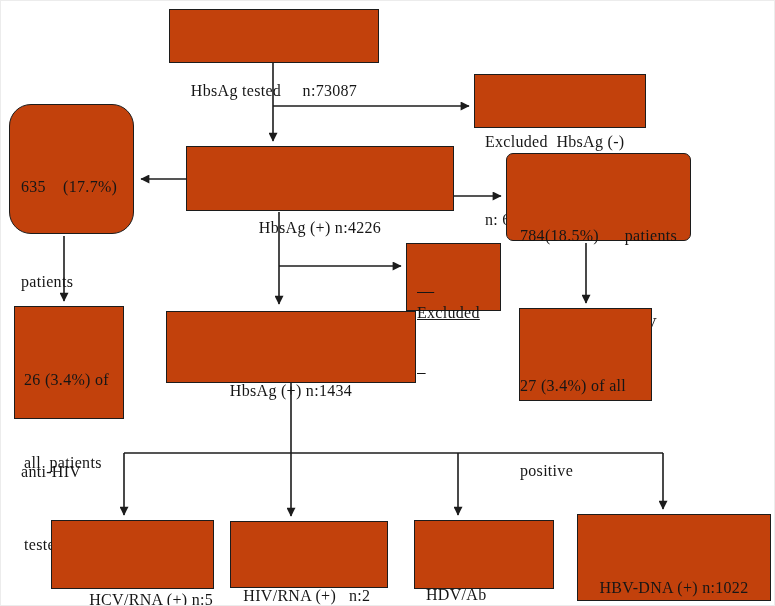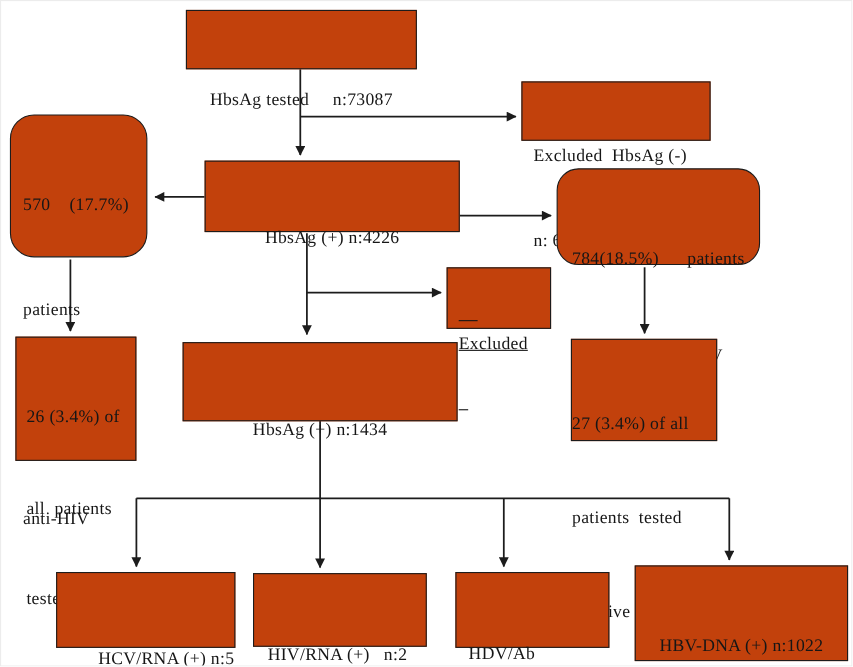--- a/index.html
+++ b/index.html
@@ -31,23 +31,23 @@
     white-space: pre-wrap;
   }
   .node .ln { white-space: pre-wrap; }
   .rounded { border-radius: 22px; }
   .t-center { text-align: center; }
 
   
   #n-top        { left: 168px; top: 8px;   width: 210px; height: 54px;  padding-top: 11px; }
   #n-excl1      { left: 473px; top: 73px;  width: 172px; height: 54px;  padding: 2px 10px; line-height: 1.62; }
   #n-hiv-round  { left: 8px;   top: 103px; width: 125px; height: 130px; padding: 3px 11px; line-height: 1.98; }
-  #n-4226       { left: 185px; top: 145px; width: 232px; height: 65px;  }
-  #n-hcv-round  { left: 505px; top: 152px; width: 185px; height: 88px;  padding: 9px 13px; line-height: 1.82; border-radius: 20px; }
-  #n-exclna     { left: 405px; top: 242px; width: 95px;  height: 56px;  padding: 2px 10px; line-height: 1.68; text-decoration: underline; }
+  #n-4226       { left: 185px; top: 145px; width: 268px; height: 65px;  padding-top: 11px; }
+  #n-hcv-round  { left: 505px; top: 152px; width: 185px; height: 88px;  padding: 9px 13px; line-height: 1.82; border-radius: 7px; }
+  #n-exclna     { left: 405px; top: 242px; width: 95px;  height: 68px;  padding: 2px 10px; line-height: 1.68; text-decoration: underline; }
   #n-1434       { left: 165px; top: 310px; width: 250px; height: 72px;  padding-top: 9px; }
   #n-res26      { left: 13px;  top: 305px; width: 110px; height: 113px; padding: 4px 9px;  line-height: 1.72; }
   #n-res27      { left: 518px; top: 307px; width: 133px; height: 93px;  padding: 6px 0;  line-height: 1.78; }
   #n-hcvrna     { left: 50px;  top: 519px; width: 163px; height: 69px;  padding-top: 9px; text-align: right; }
   #n-hivrna     { left: 229px; top: 520px; width: 158px; height: 67px;  padding: 5px 8px;  line-height: 1.72; }
   #n-hdvab      { left: 413px; top: 519px; width: 140px; height: 69px;  padding: 5px 11px; line-height: 1.72; }
   #n-hbvdna     { left: 576px; top: 513px; width: 194px; height: 87px;  padding-top: 4px;  line-height: 1.72; }
 </style>
 </head>
 <body>
@@ -80,21 +80,21 @@
   <div class="node t-center" id="n-top">
     <div class="ln">HbsAg tested     n:73087</div>
   </div>
 
   <div class="node" id="n-excl1">
     <div class="ln">Excluded  HbsAg (-)</div>
     <div class="ln">n: 68861</div>
   </div>
 
   <div class="node rounded" id="n-hiv-round">
-    <div class="ln">570    (17.7%)</div>
+    <div class="ln">635    (17.7%)</div>
     <div class="ln">patients</div>
     <div class="ln">tested       for</div>
     <div class="ln">anti-HIV</div>
   </div>
 
   <div class="node t-center" id="n-4226">
     <div class="ln">HbsAg (+) n:4226</div>
   </div>
 
   <div class="node" id="n-hcv-round">
@@ -112,21 +112,20 @@
 
   <div class="node" id="n-res26">
     <div class="ln">26 (3.4%) of</div>
     <div class="ln">all  patients</div>
     <div class="ln">tested</div>
     <div class="ln">positive</div>
   </div>
 
   <div class="node" id="n-res27">
     <div class="ln">27 (3.4%) of all</div>
-    <div class="ln">patients  tested</div>
     <div class="ln">positive</div>
   </div>
 
   <div class="node t-center" id="n-hcvrna">
     <div class="ln">HCV/RNA (+) n:5</div>
   </div>
 
   <div class="node" id="n-hivrna">
     <div class="ln"> HIV/RNA (+)   n:2</div>
     

